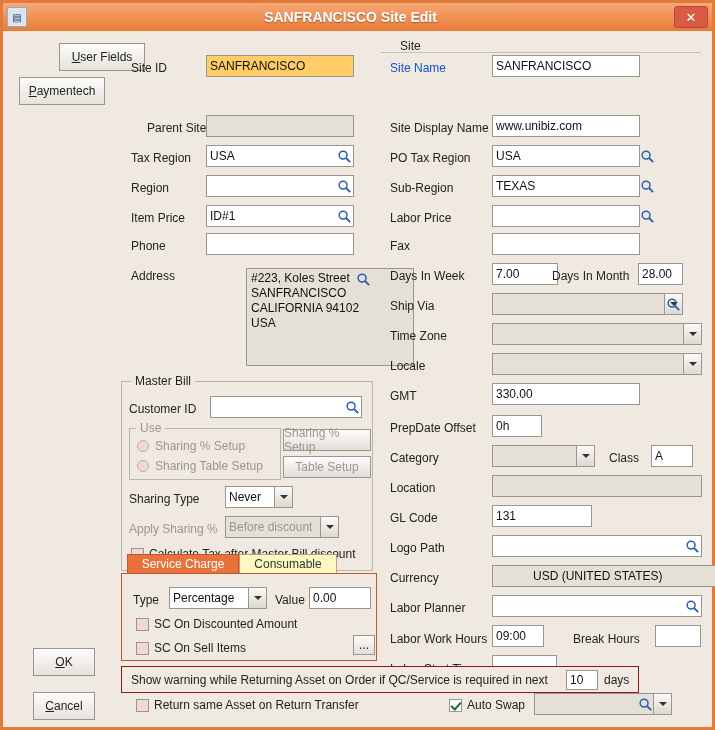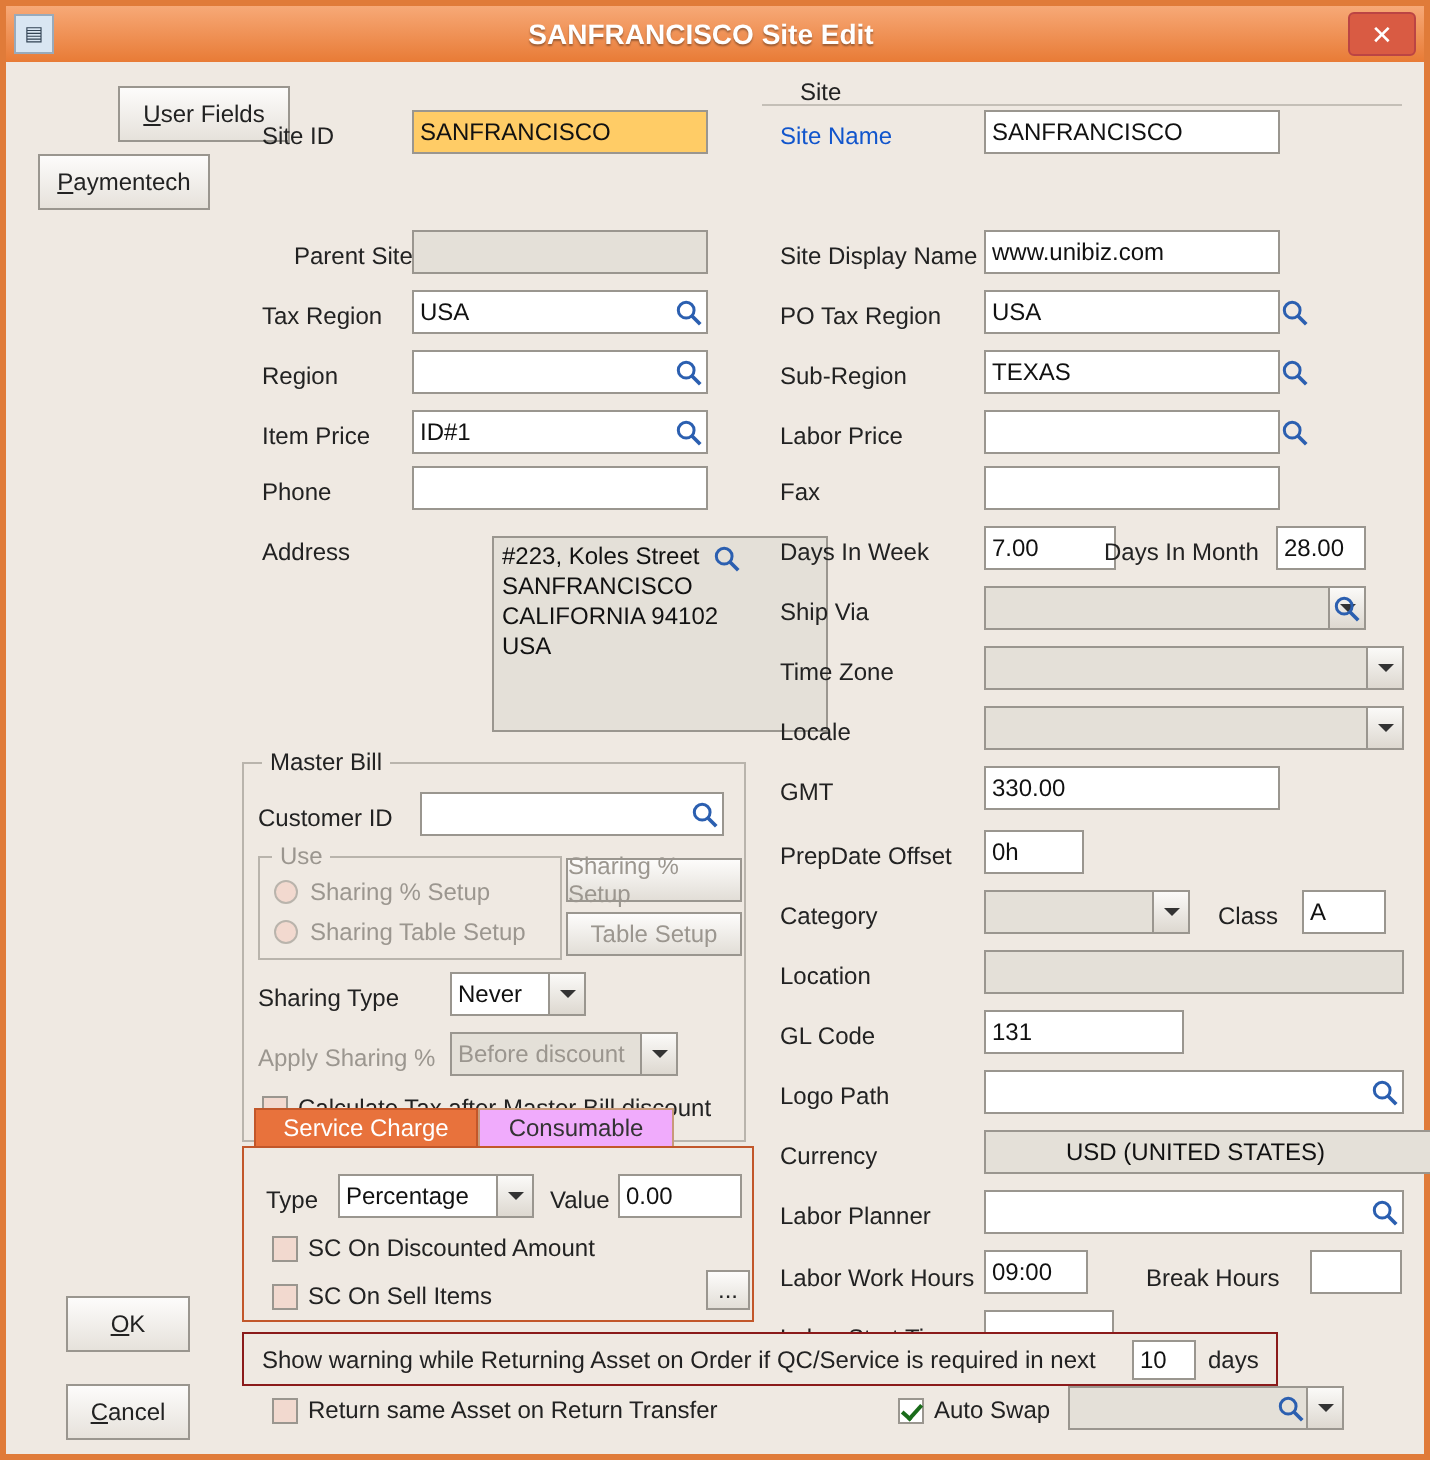--- a/index.html
+++ b/index.html
@@ -116,21 +116,21 @@
   }
   .section-head{
     position:absolute;font-size:12px;color:#222;
   }
   .tab{
     position:absolute;height:19px;box-sizing:border-box;
     display:flex;align-items:center;justify-content:center;
     font-size:12px;cursor:pointer;
   }
   .tab.active{background:#e8723c;color:#fff;border:1px solid #c2572a;border-bottom:none;}
-  .tab.inactive{background:#f0abfc;color:#333;border:1px solid #c89a7a;border-bottom:none;}
+  .tab.inactive{background:#fef9c3;color:#333;border:1px solid #c89a7a;border-bottom:none;}
   .tabbody{
     position:absolute;border:1px solid #c2572a;box-sizing:border-box;background:#efe9e2;
   }
   .warnbox{
     position:absolute;border:1px solid #8b1b1b;box-sizing:border-box;
     background:#efe9e2;
   }
   .site-name-lbl{color:#1155cc;}
 </style>
 </head>

